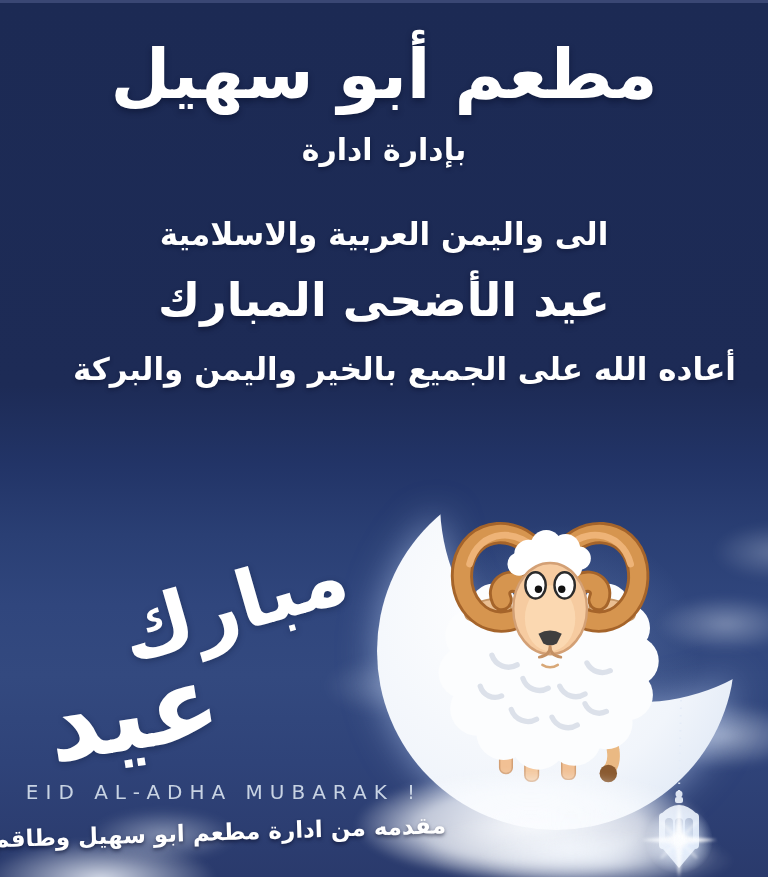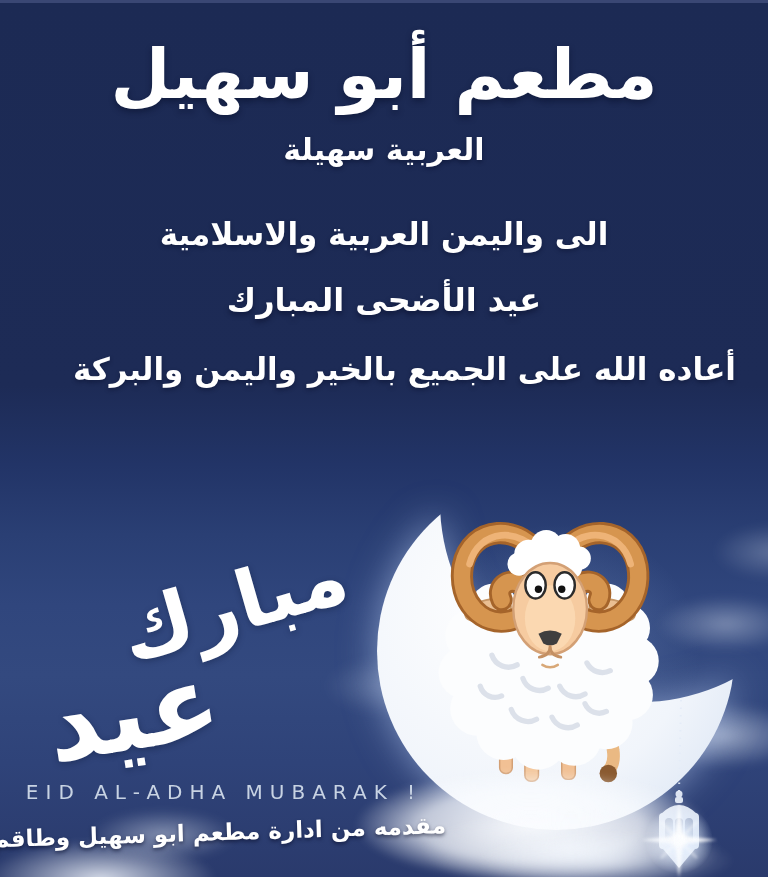--- a/index.html
+++ b/index.html
@@ -13,21 +13,21 @@
   .top-line{position:absolute;top:0;left:0;right:0;height:3px;background:#44517f;opacity:.75;}
   
   .header{position:absolute;top:0;left:0;width:100%;text-align:center;color:#fff;}
   .title{
     margin:16px;padding-top:16px;font-size:69px;line-height:84px;font-weight:bold;
     text-shadow:0 3px 6px rgba(5,10,35,.45);
   }
   .subtitle{margin-top:6px;font-size:30px;font-weight:bold;text-shadow:0 2px 4px rgba(5,10,35,.45);}
   .greeting{margin-top:40px;font-size:31px;line-height:55px;font-weight:bold;
     text-shadow:0 2px 4px rgba(5,10,35,.4);}
-  .eid-title{margin-top:9px;font-size:32px;line-height:58px;font-weight:bold;letter-spacing:1px;
+  .eid-title{margin-top:9px;font-size:46px;line-height:58px;font-weight:bold;letter-spacing:1px;
     text-shadow:0 3px 5px rgba(5,10,35,.5);}
   .blessing{margin-top:18px;font-size:31px;line-height:44px;font-weight:bold;
     text-shadow:0 2px 4px rgba(5,10,35,.4);padding-left:41px;}
   
   .sky-glow{position:absolute;left:360px;top:470px;width:400px;height:360px;border-radius:50%;
     background:radial-gradient(50% 50% at 50% 50%,rgba(150,180,225,.30) 0%,rgba(150,180,225,0) 70%);}
   .cloud{position:absolute;border-radius:50%;pointer-events:none;}
   .c-b1{left:600px;top:688px;width:240px;height:95px;filter:blur(4px);
     background:radial-gradient(50% 50% at 50% 50%,rgba(235,242,252,.55) 0%,rgba(235,242,252,0) 70%);}
   .c-b2{left:626px;top:584px;width:200px;height:80px;filter:blur(4px);
@@ -64,21 +64,21 @@
     text-shadow:0 2px 4px rgba(5,10,35,.55);white-space:nowrap;}
 </style>
 </head>
 <body>
 
 <div class="poster">
   <div class="top-line"></div>
 
   <div class="header" dir="rtl">
     <h1 class="title">مطعم أبو سهيل</h1>
-    <div class="subtitle">العربية سهيلة</div>
+    <div class="subtitle">بإدارة ادارة</div>
     <div class="greeting">
       <div>الى واليمن العربية والاسلامية</div>
     </div>
     <div class="eid-title">عيد الأضحى المبارك</div>
     <div class="blessing">أعاده الله على الجميع بالخير واليمن والبركة</div>
   </div>
 
   <div class="sky-glow"></div>
   <div class="cloud back c-b1"></div>
   <div class="cloud back c-b2"></div>

